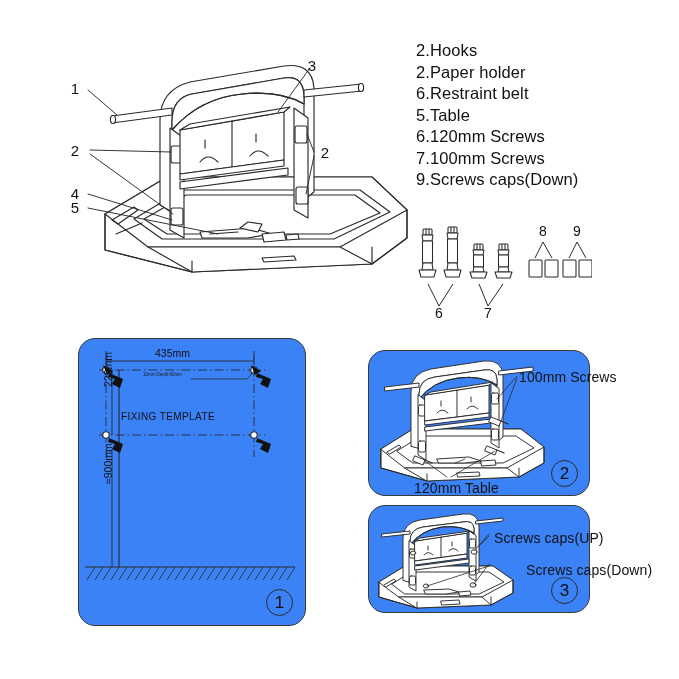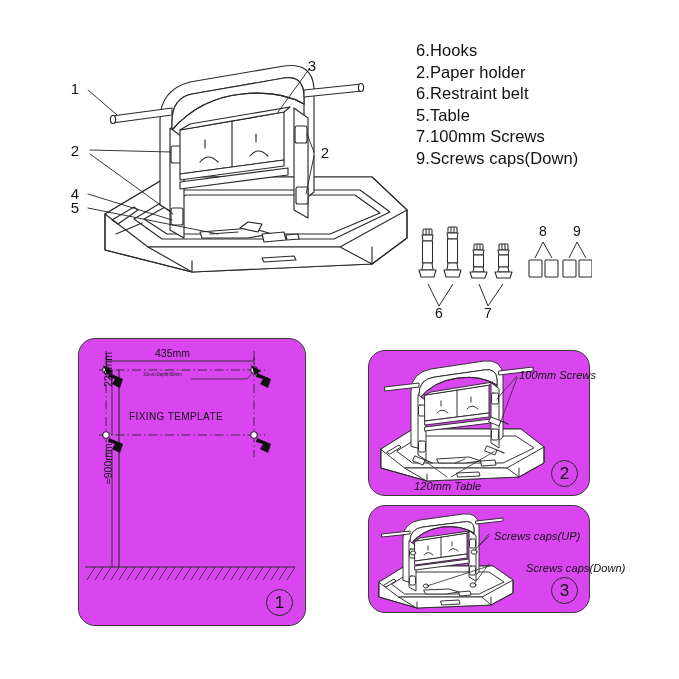--- a/index.html
+++ b/index.html
@@ -25,45 +25,45 @@
 
   
   .hero{position:absolute;left:72px;top:42px;width:345px;height:250px;}
   .callout{
     position:absolute;font-size:15px;color:#111;width:14px;text-align:center;
   }
 
   
   .panel{
     position:absolute;border:1.6px solid #3a3a3a;border-radius:17px;
-    background:#d946ef;box-sizing:border-box;
+    background:#3b82f6;box-sizing:border-box;
   }
   #panel-1{left:78px;top:338px;width:228px;height:288px;}
   #panel-2{left:368px;top:350px;width:222px;height:146px;}
   #panel-3{left:368px;top:505px;width:222px;height:108px;}
 
   .badge{
     position:absolute;width:27px;height:27px;border:1.5px solid #2a2a2a;
     border-radius:50%;display:flex;align-items:center;justify-content:center;
     font-size:17px;color:#111;box-sizing:border-box;
   }
   #badge-1{right:12px;bottom:9px;}
   #badge-2{right:11px;bottom:8px;}
   #badge-3{right:11px;bottom:8px;}
 
   
   .tpl-label{position:absolute;font-size:10.5px;color:#111;white-space:nowrap;}
   #lbl-435{left:76px;top:8px;font-size:10.5px;}
-  #lbl-fixing{left:42px;top:72px;font-size:10px;letter-spacing:.4px;margin-left:8px;}
+  #lbl-fixing{left:42px;top:72px;font-size:10px;letter-spacing:.4px;}
   #lbl-depth{left:64px;top:33px;font-size:4.6px;letter-spacing:-.1px;color:#222;}
   #lbl-223{left:23px;top:48px;transform:rotate(-90deg);transform-origin:left top;font-size:10.5px;}
   #lbl-900{left:23px;top:145px;transform:rotate(-90deg);transform-origin:left top;font-size:10.5px;}
 
   
-  .pl{position:absolute;font-size:11px;color:#111;white-space:nowrap;letter-spacing:.1px;font-style:italic;}
+  .pl{position:absolute;font-size:14px;color:#111;white-space:nowrap;letter-spacing:.1px;}
   #p2-100{left:150px;top:18px;}
   #p2-120{left:45px;top:129px;}
   #p3-up{left:125px;top:24px;}
   #p3-down{left:125px;top:56px;margin-left:32px;}
 </style>
 </head>
 <body>
 
 <div class="sheet">
 
@@ -135,24 +135,25 @@
 
     <div class="callout" style="left:-4px;top:38px;">1</div>
     <div class="callout" style="left:-4px;top:100px;">2</div>
     <div class="callout" style="left:233px;top:15px;">3</div>
     <div class="callout" style="left:246px;top:102px;">2</div>
     <div class="callout" style="left:-4px;top:143px;">4</div>
     <div class="callout" style="left:-4px;top:157px;">5</div>
   </div>
 
   <div class="legend">
-    <div class="legend-item">6.Hooks</div>
+    <div class="legend-item">2.Hooks</div>
     <div class="legend-item">2.Paper holder</div>
     <div class="legend-item">6.Restraint belt</div>
     <div class="legend-item">5.Table</div>
+    <div class="legend-item">6.120mm Screws</div>
     <div class="legend-item">7.100mm Screws</div>
     <div class="legend-item">9.Screws caps(Down)</div>
   </div>
 
   <div class="parts">
     <svg width="180" height="105" viewBox="0 0 180 105">
       <g fill="#fff" stroke="#2a2a2a" stroke-width="1.05" stroke-linejoin="round">
 
         <rect x="11" y="7" width="9" height="6" rx="1"></rect>
         <path d="M10 13 L21 13 L20 19 L11 19 Z"></path>

